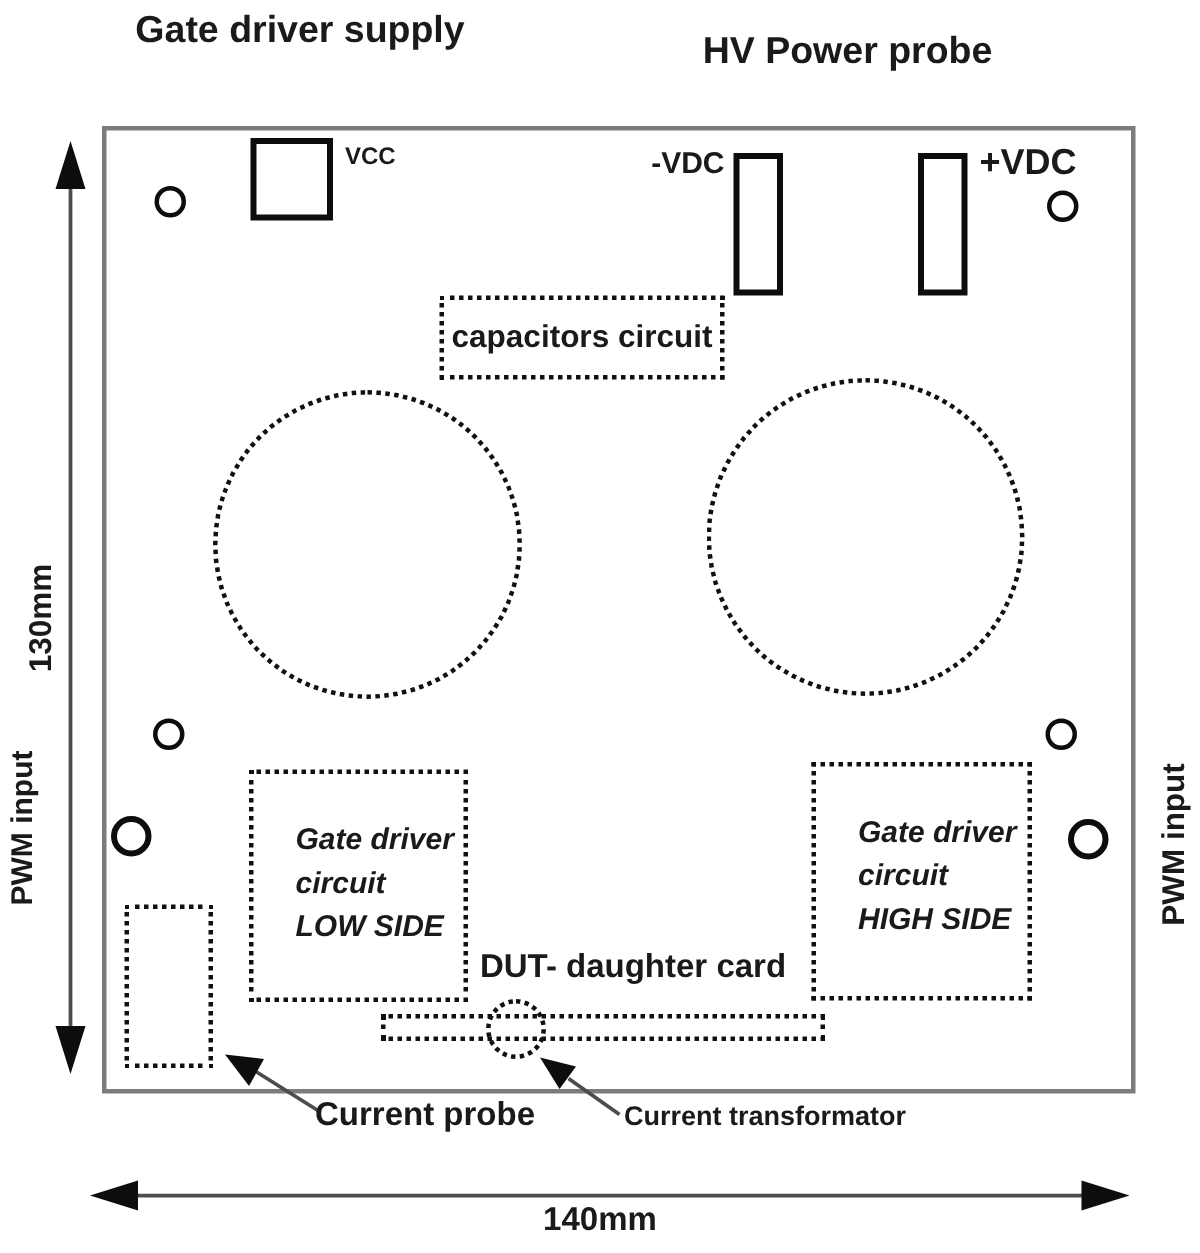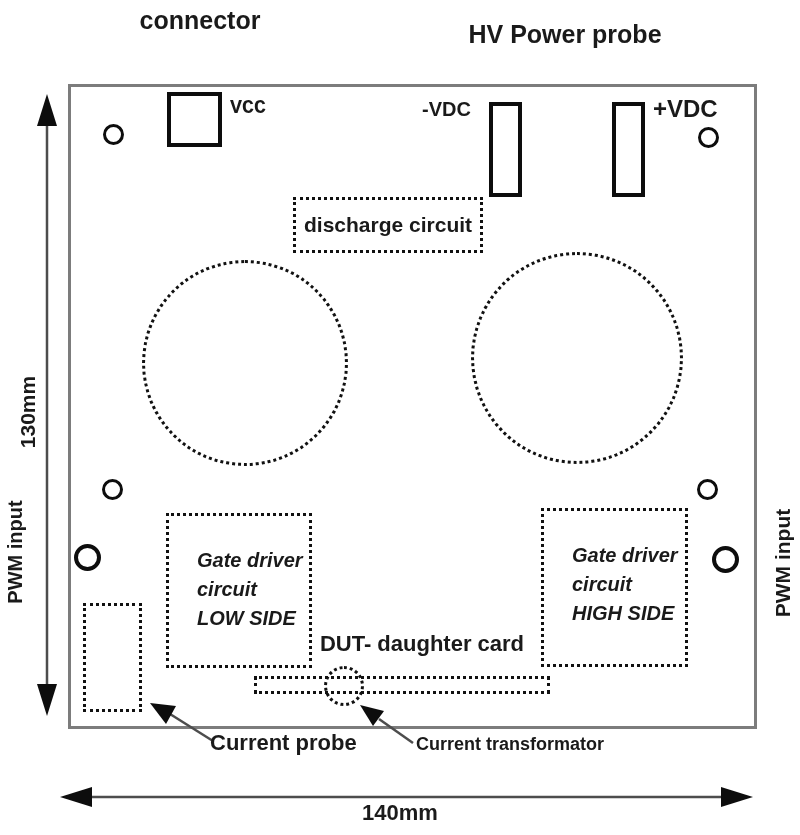--- a/index.html
+++ b/index.html
@@ -28,61 +28,61 @@
   .gd-box{font-size:20px;line-height:29px;font-style:italic;}
   .gd-box .txt{padding:30px 0 0 28px;}
   .low-box{left:166px;top:513px;width:140px;height:149px;}
   .high-box{left:541px;top:508px;width:141px;height:153px;}
   .probe-rect{left:83px;top:603px;width:53px;height:103px;}
   .dut-strip{left:254px;top:676px;width:290px;height:12px;}
   .ct-circle{left:324px;top:666px;width:34px;height:34px;border-radius:50%;}
   
   .title1{left:90px;top:5px;width:220px;font-size:25px;line-height:31px;}
   .title2{left:455px;top:20px;width:220px;font-size:25px;}
-  .lbl-vcc{left:230px;top:96px;font-size:20px;font-family:Liberation Mono, monospace;}
-  .lbl-vdcn{left:410px;top:98px;width:73px;text-align:center;font-size:20px;}
+  .lbl-vcc{left:230px;top:96px;font-size:16px;}
+  .lbl-vdcn{left:410px;top:98px;width:73px;text-align:right;font-size:20px;}
   .lbl-vdcp{left:653px;top:95px;font-size:24px;}
   .lbl-dclink{left:300px;top:442px;width:240px;font-size:23px;}
   .lbl-dut{left:312px;top:631px;width:220px;font-size:22px;}
   .lbl-probe{left:210px;top:730px;font-size:22px;}
   .lbl-ct{left:416px;top:734px;font-size:18px;}
   .lbl-140{left:330px;top:800px;width:140px;font-size:22px;text-align:center;}
   .rot{transform:rotate(-90deg);text-align:center;}
   .lbl-130{left:-20px;top:398px;width:100px;height:28px;font-size:21px;}
   .lbl-pwm-l{left:-44px;top:540px;width:120px;height:24px;font-size:20px;}
   .lbl-pwm-r{left:724px;top:550px;width:120px;height:26px;font-size:21px;}
   .arrow-svg{left:0;top:0;width:800px;height:835px;pointer-events:none;}
 </style>
 </head>
 <body>
 
 <div class="stage">
 
   <div class="abs title1 bold ctr">
-    <div>connector</div>
+    <div>Gate driver supply</div>
   </div>
   <div class="abs title2 bold ctr">HV Power probe</div>
 
   <div class="abs board"></div>
 
   <div class="abs solid-rect vcc-sq"></div>
   <div class="abs lbl-vcc bold">VCC</div>
   <div class="abs solid-rect vdcn"></div>
   <div class="abs lbl-vdcn bold">-VDC</div>
   <div class="abs solid-rect vdcp"></div>
   <div class="abs lbl-vdcp bold">+VDC</div>
 
   <div class="abs hole hole-s" style="left:103px;top:124px;"></div>
   <div class="abs hole hole-s" style="left:698px;top:127px;"></div>
   <div class="abs hole hole-s" style="left:102px;top:479px;"></div>
   <div class="abs hole hole-s" style="left:697px;top:479px;"></div>
   <div class="abs hole hole-b" style="left:74px;top:544px;"></div>
   <div class="abs hole hole-b" style="left:712px;top:546px;"></div>
 
-  <div class="abs dot discharge bold ctr">discharge circuit</div>
+  <div class="abs dot discharge bold ctr">capacitors circuit</div>
   <div class="abs dot cap cap-left"></div>
   <div class="abs dot cap cap-right"></div>
 
   <div class="abs dot gd-box low-box bold">
     <div class="txt">
       <div>Gate driver</div>
       <div>circuit</div>
       <div>LOW SIDE</div>
     </div>
   </div>

